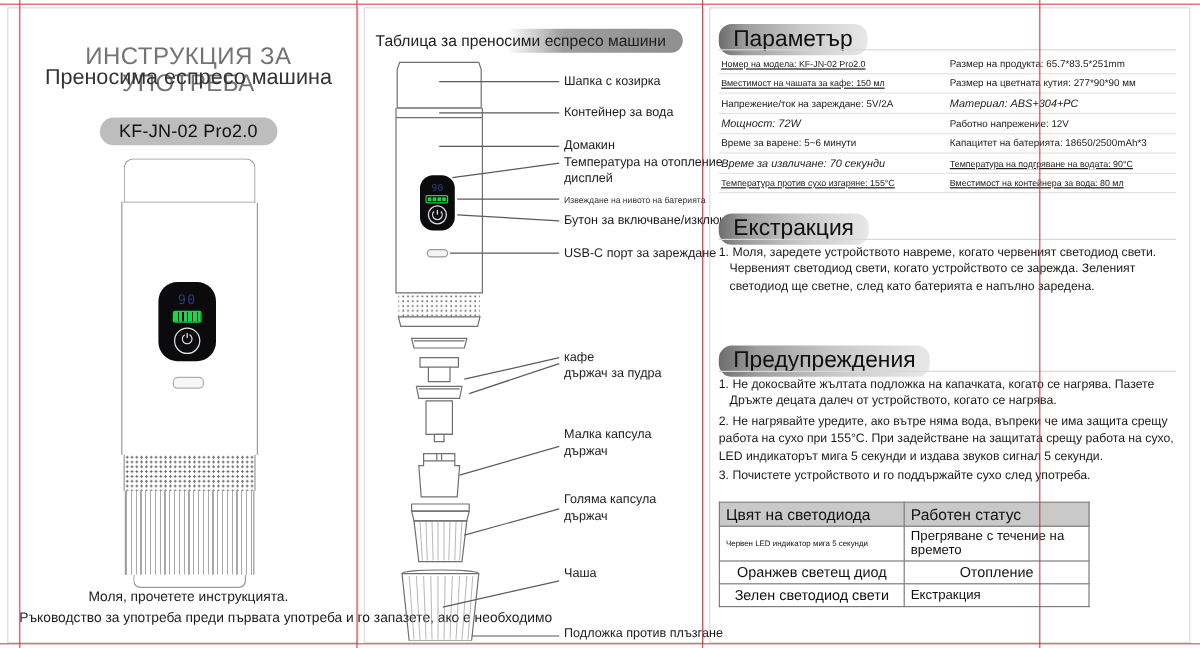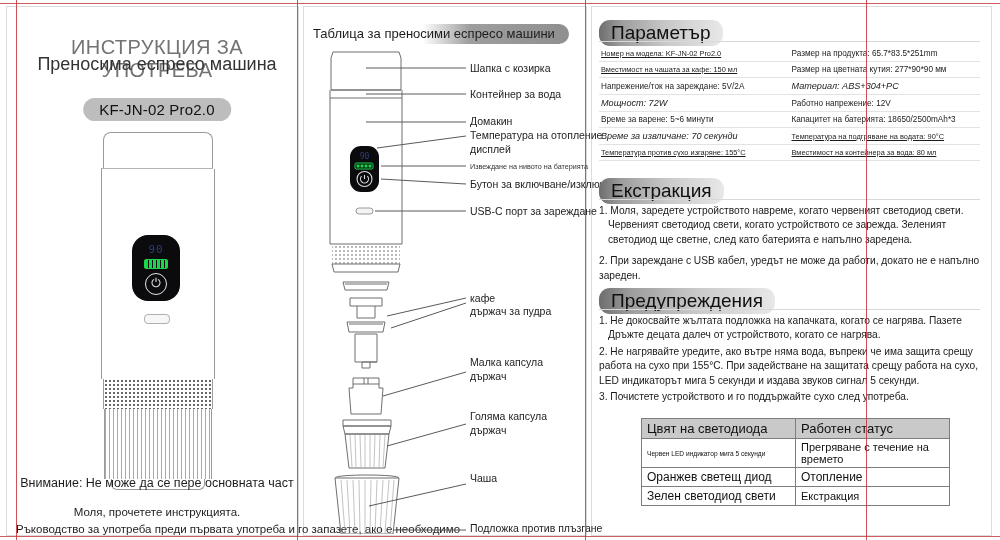--- a/index.html
+++ b/index.html
@@ -138,21 +138,21 @@
   .para{font-size:10.2px;line-height:1.42;color:#1a1a1a;margin:0 0 7px 0;}
   .para.ind{padding-left:9px;text-indent:-9px;}
 
   table.led{border-collapse:collapse;width:309px;table-layout:fixed;}
   table.led th,table.led td{border:1px solid #7d7d7d;padding:2px 5px;color:#111;}
   table.led thead th{background:#c9c9c9;font-weight:400;font-size:13px;text-align:left;}
   table.led td.lc{width:161px;}
   table.led td.rc{width:148px;}
   .t-sm{font-size:6.6px;}
   .t-md{font-size:11px;}
-  .t-lg{font-size:12px;}
+  .t-lg{font-size:12px;text-align:center;}
 </style>
 </head>
 <body>
 
 <div class="page">
 
   <div class="sheet sheet-left"></div>
   <div class="sheet sheet-mid"></div>
   <div class="sheet sheet-right"></div>
 
@@ -171,21 +171,20 @@
 
       <div class="panel">
         <div class="seg">90</div>
         <div class="batt"></div>
         <div class="pwr">⏻</div>
       </div>
       <div class="usb"></div>
     </div>
 
     <div class="warn-block">
-      <div class="warn-1">Внимание: Не може да се пере основната част</div>
       <div class="warn-2">Моля, прочетете инструкцията.</div>
       <div class="warn-3">Ръководство за употреба преди първата употреба и го запазете, ако е необходимо</div>
     </div>
   </div>
 
   <div class="mid-col">
     <div class="mid-title-pill">Таблица за преносими еспресо машини</div>
 
     <svg class="mid-art" viewBox="0 0 282 528">
       <g fill="none" stroke="#6f6f6f" stroke-width="1">
@@ -327,34 +326,33 @@
         </tbody>
       </table>
     </div>
 
     <div class="sec" style="top:172px;">
       <div class="sec-head">
         <span class="sec-pill">Екстракция</span>
         <span class="sec-rule"></span>
       </div>
       <p class="para ind">1. Моля, заредете устройството навреме, когато червеният светодиод свети. Червеният светодиод свети, когато устройството се зарежда. Зеленият светодиод ще светне, след като батерията е напълно заредена.</p>
-      <p class="para">2. При зареждане с USB кабел, уредът не може да работи, докато не е напълно зареден.</p>
     </div>
 
     <div class="sec" style="top:282px;">
       <div class="sec-head">
         <span class="sec-pill">Предупреждения</span>
         <span class="sec-rule"></span>
       </div>
       <p class="para ind" style="margin-bottom:2px;">1. Не докосвайте жълтата подложка на капачката, когато се нагрява. Пазете Дръжте децата далеч от устройството, когато се нагрява.</p>
       <p class="para" style="margin-bottom:2px;">2. Не нагрявайте уредите, ако вътре няма вода, въпреки че има защита срещу работа на сухо при 155°C. При задействане на защитата срещу работа на сухо, LED индикаторът мига 5 секунди и издава звуков сигнал 5 секунди.</p>
       <p class="para" style="margin-bottom:0;">3. Почистете устройството и го поддържайте сухо след употреба.</p>
     </div>
 
-    <div class="sec" style="top:412px;margin-left:42px;">
+    <div class="sec" style="top:412px;">
       <table class="led">
         <thead>
           <tr>
             <th>Цвят на светодиода</th>
             <th>Работен статус</th>
           </tr>
         </thead>
         <tbody>
           <tr>
             <td class="lc t-sm">Червен LED индикатор мига 5 секунди</td>

